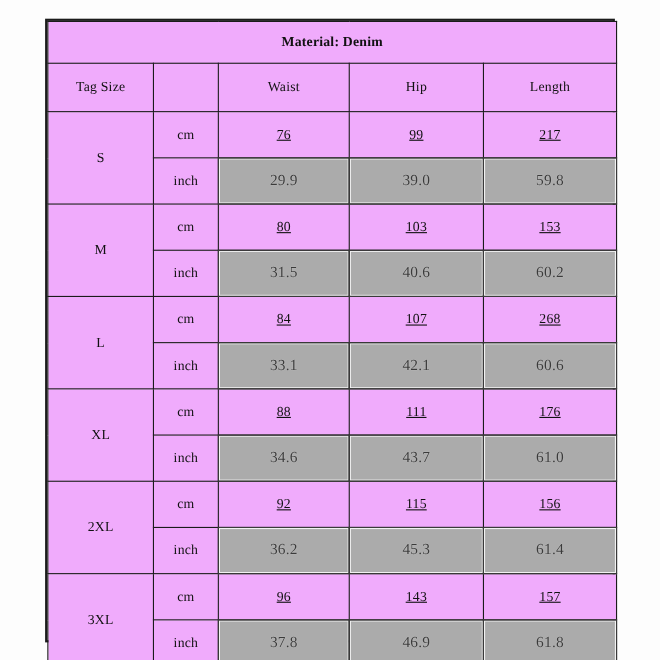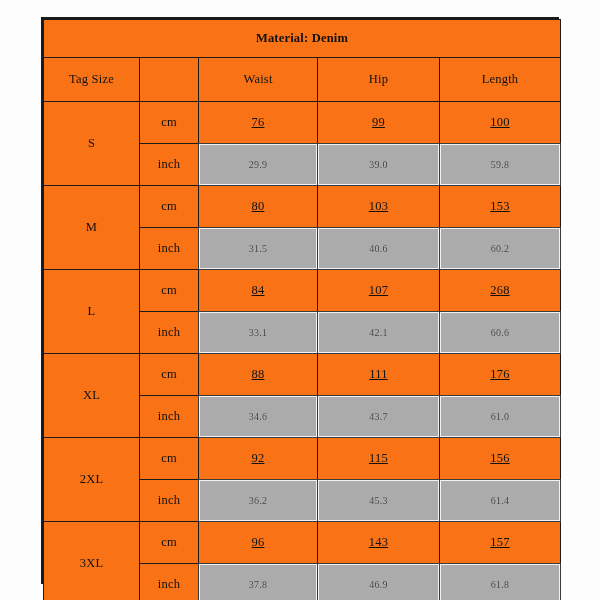--- a/index.html
+++ b/index.html
@@ -36,21 +36,21 @@
     table-layout: fixed;
   }
   table.size-table td {
     border: 1px solid #1b1b1b;
     text-align: center;
     vertical-align: middle;
     color: #111111;
     font-size: 12.5px;
     letter-spacing: 0.2px;
     padding: 0;
-    background: #f97316;
+    background: #f0abfc;
   }
   
   .col-tag   { width: 96px; }
   .col-unit  { width: 59px; }
   .col-waist { width: 119px; }
   .col-hip   { width: 122px; }
   .col-len   { width: 121px; }
 
   td.title-cell {
     height: 37px;
@@ -81,21 +81,21 @@
     width: 100%;
     height: 100%;
     min-height: 30px;
     box-sizing: border-box;
     background: #ababab;
     border: 1px solid #f2f2f2;
     outline: 1px solid #3a3a3a;
     display: flex;
     align-items: center;
     justify-content: center;
-    font-size: 10px;
+    font-size: 14px;
     color: #3b3b3b;
     text-shadow: 0 0 1px rgba(255,255,255,0.55);
   }
 </style>
 </head>
 <body>
 
 <div class="page">
   <div class="chart-wrap">
     <table class="size-table">
@@ -116,21 +116,21 @@
           <td class="head-cell">Waist</td>
           <td class="head-cell">Hip</td>
           <td class="head-cell">Length</td>
         </tr>
 
         <tr>
           <td class="size-cell" rowspan="2">S</td>
           <td class="unit-cell">cm</td>
           <td class="val-cm">76</td>
           <td class="val-cm">99</td>
-          <td class="val-cm">100</td>
+          <td class="val-cm">217</td>
         </tr>
         <tr>
           <td class="unit-cell">inch</td>
           <td class="val-inch">
               <div class="inch-box">29.9</div>
             </td>
           <td class="val-inch">
               <div class="inch-box">39.0</div>
             </td>
           <td class="val-inch">

